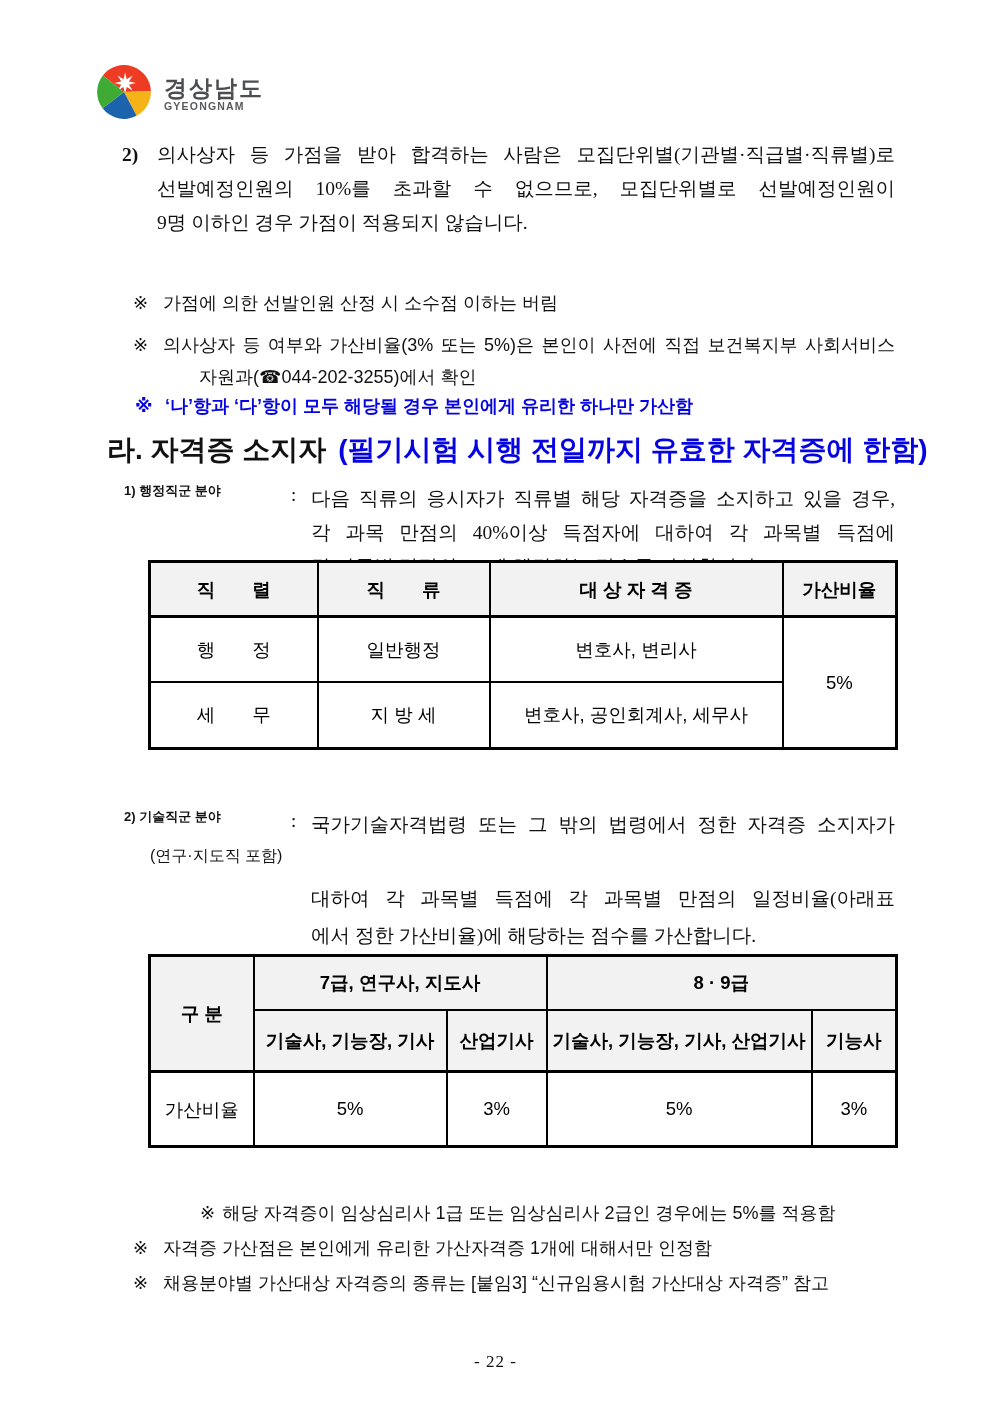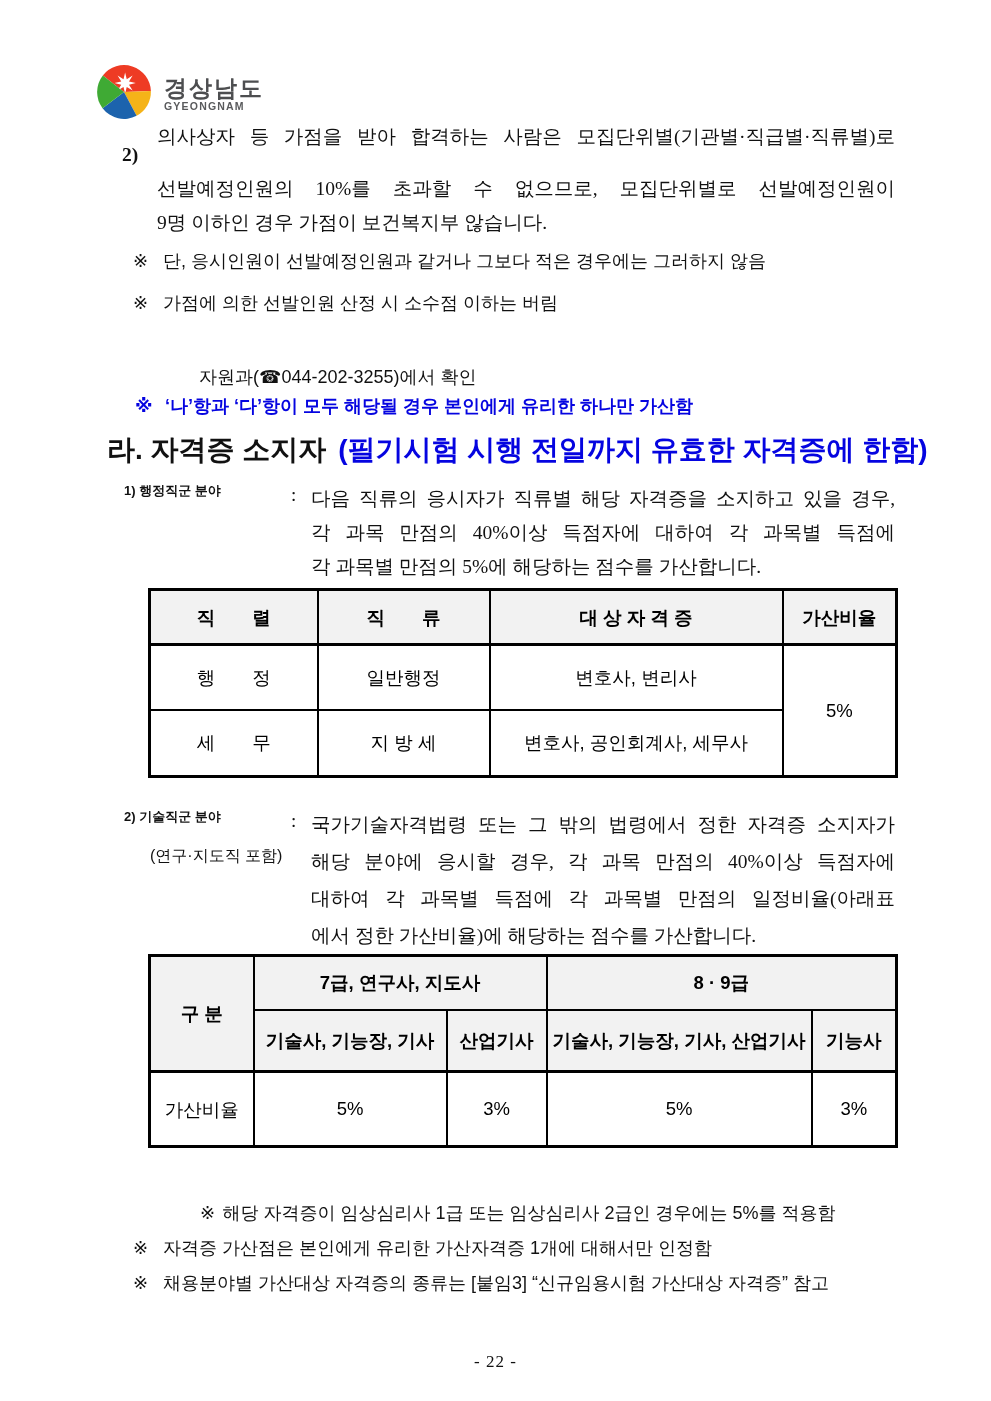--- a/index.html
+++ b/index.html
@@ -55,29 +55,29 @@
         <polygon clip-path="url(#redclip)" fill="#ffffff" points="71,34 58.9,36.9 65.4,47.4 54.9,40.9 52,53 49.1,40.9 38.6,47.4 45.1,36.9 33,34 45.1,31.1 38.6,20.6 49.1,27.1 52,15 54.9,27.1 65.4,20.6 58.9,31.1"></polygon>
       </svg>
     </span>
     <span class="logo-text">
       <span class="logo-title sans">경상남도</span>
       <span class="logo-sub sans">GYEONGNAM</span>
     </span>
   </div>
 
   <div class="abs para-line b" style="left:122px;top:138px;">2)</div>
-  <div class="abs para-line just" style="left:157px;top:120px;width:738px;">의사상자 등 가점을 받아 합격하는 사람은 모집단위별(기관별·직급별·직류별)로</div>
+  <div class="abs para-line just" style="left:157px;top:138px;width:738px;">의사상자 등 가점을 받아 합격하는 사람은 모집단위별(기관별·직급별·직류별)로</div>
   <div class="abs para-line just" style="left:157px;top:172px;width:738px;">선발예정인원의 10%를 초과할 수 없으므로, 모집단위별로 선발예정인원이</div>
-  <div class="abs para-line" style="left:157px;top:206px;">9명 이하인 경우 가점이 보건복지부 않습니다.</div>
+  <div class="abs para-line" style="left:157px;top:206px;">9명 이하인 경우 가점이 적용되지 않습니다.</div>
 
-  <div class="abs note-line" style="left:133px;top:246px;width:762px;">
-    <span class="marker">※</span><span>단, 응시인원이 선발예정인원과 같거나 그보다 적은 경우에는 그러하지 않음</span>
-  </div>
   <div class="abs note-line" style="left:133px;top:288px;width:762px;">
     <span class="marker">※</span><span>가점에 의한 선발인원 산정 시 소수점 이하는 버림</span>
+  </div>
+  <div class="abs note-line just" style="left:133px;top:330px;width:762px;">
+    <span class="marker">※</span><span>의사상자 등 여부와 가산비율(3% 또는 5%)은 본인이 사전에 직접 보건복지부 사회서비스</span>
   </div>
   <div class="abs note-line" style="left:163px;top:362px;margin-left:36px;">자원과(☎044-202-3255)에서 확인</div>
 
   <div class="abs note-line b blue" style="left:135px;top:391px;width:762px;">
     <span class="marker">※</span><span>‘나’항과 ‘다’항이 모두 해당될 경우 본인에게 유리한 하나만 가산함</span>
   </div>
 
   <div class="abs h-ra" style="left:107px;top:431px;white-space:nowrap;">
     <span>라.</span>
     <span>자격증 소지자</span>
@@ -86,21 +86,21 @@
 
   <div class="abs sub-label" style="left:124px;top:482px;">
     <span>1)</span>
     <span>행정직군 분야</span>
   </div>
   <div class="abs sub-colon serif" style="left:291px;top:484px;">:</div>
   <div class="abs para-line just" style="left:311px;top:482px;width:584px;">다음 직류의 응시자가 직류별 해당 자격증을 소지하고 있을 경우,</div>
   <div class="abs para-line just" style="left:311px;top:516px;width:584px;">각 과목 만점의 40%이상 득점자에 대하여 각 과목별 득점에</div>
   <div class="abs para-line" style="left:311px;top:550px;">각 과목별 만점의 5%에 해당하는 점수를 가산합니다.</div>
 
-  <table class="doc abs" style="left:148px;top:588px;width:747px;">
+  <table class="doc abs" style="left:148px;top:560px;width:747px;">
     <colgroup>
         <col style="width:168px">
         <col style="width:172px">
         <col style="width:293px">
         <col style="width:114px">
       </colgroup>
     <tbody>
         <tr style="height:55px;">
       <th class="thick-bottom">직　　렬</th>
       <th class="thick-bottom">직　　류</th>
@@ -121,21 +121,20 @@
   </tbody>
     </table>
 
   <div class="abs sub-label" style="left:124px;top:808px;">
     <span>2)</span>
     <span>기술직군 분야</span>
   </div>
   <div class="abs sans" style="left:150px;top:846px;font-size:16px;">(연구·지도직 포함)</div>
   <div class="abs sub-colon serif" style="left:291px;top:810px;">:</div>
   <div class="abs para-line just" style="left:311px;top:808px;width:584px;">국가기술자격법령 또는 그 밖의 법령에서 정한 자격증 소지자가</div>
-  <div class="abs para-line just" style="left:311px;top:845px;width:584px;">해당 분야에 응시할 경우, 각 과목 만점의 40%이상 득점자에</div>
   <div class="abs para-line just" style="left:311px;top:882px;width:584px;">대하여 각 과목별 득점에 각 과목별 만점의 일정비율(아래표</div>
   <div class="abs para-line" style="left:311px;top:919px;">에서 정한 가산비율)에 해당하는 점수를 가산합니다.</div>
 
   <table class="doc abs" style="left:148px;top:954px;width:747px;">
     <colgroup>
         <col style="width:104px">
         <col style="width:193px">
         <col style="width:100px">
         <col style="width:265px">
         <col style="width:85px">

